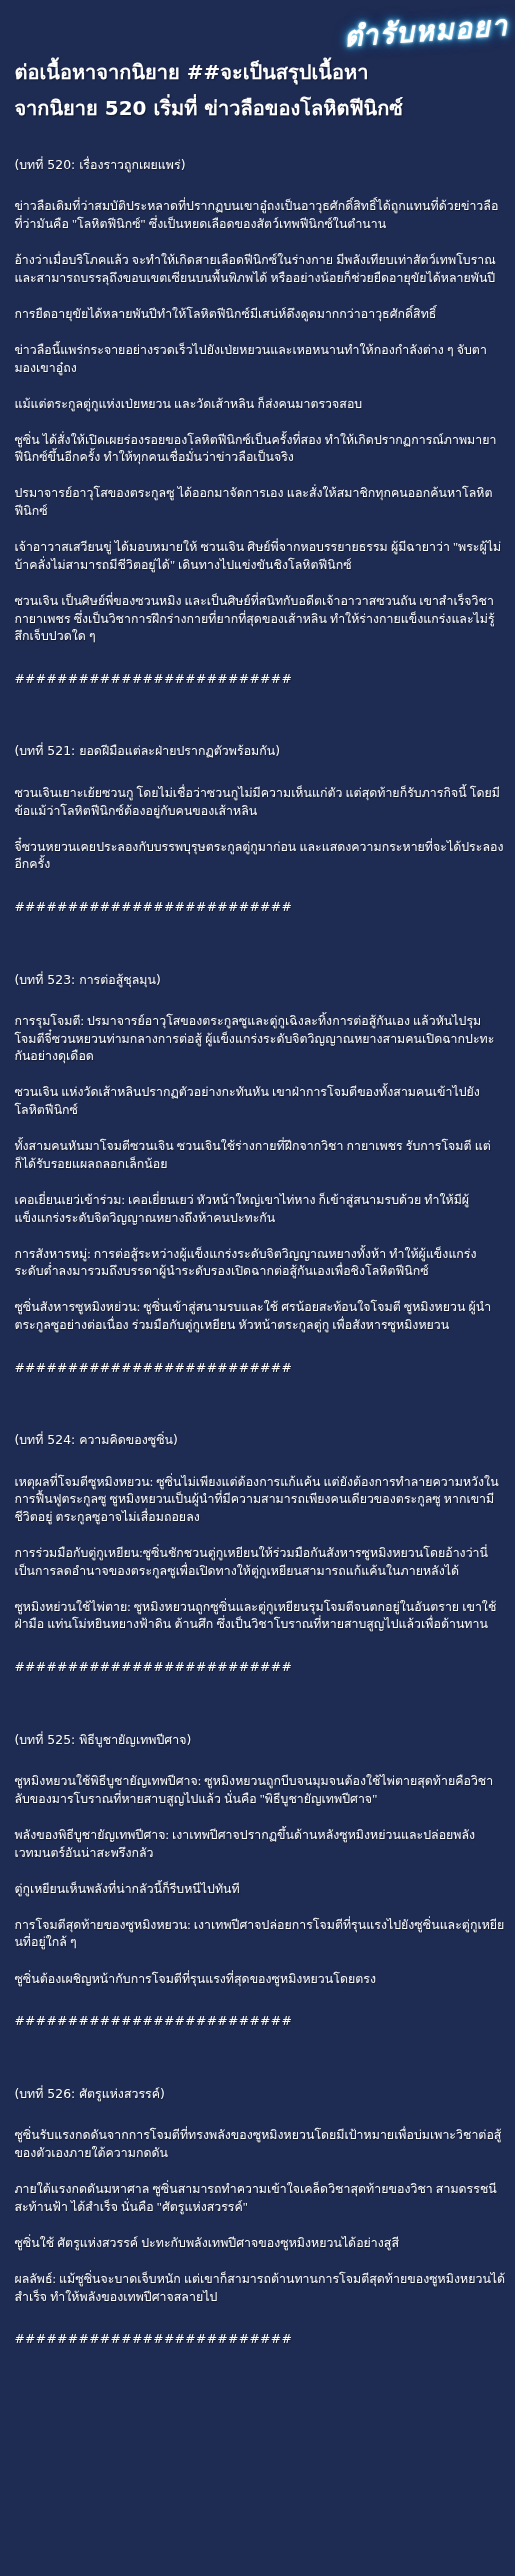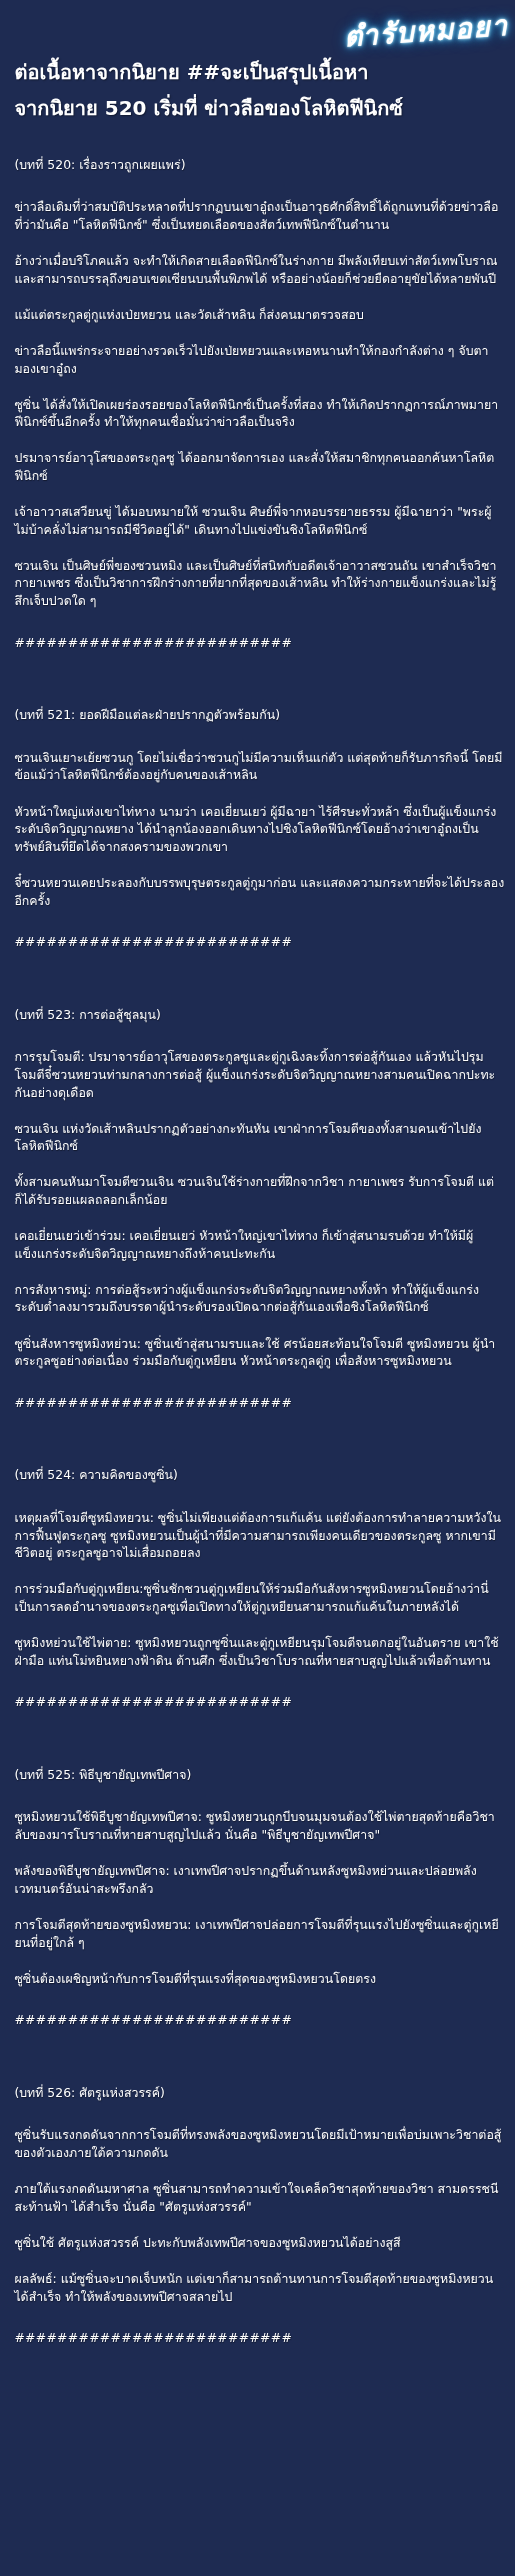--- a/index.html
+++ b/index.html
@@ -37,21 +37,21 @@
     line-height:1.82;
     text-shadow:1px 1px 1.5px rgba(0,0,0,0.4);
   }
   .doc-body { margin-top:29px; }
   .para, .chapter-heading, .separator {
     font-size:12.4px;
     line-height:1.42;
     white-space:pre-line;
     text-shadow:0.5px 0.5px 1px rgba(0,0,0,0.45);
   }
-  .para { margin:0 0 18.5px 0; }
+  .para { margin:0 0 18.5px 0;font-family:Liberation Serif, serif; }
   .chapter-heading { margin:9px 0 25px 0; }
   .separator {
     margin:24px 0 55px 0;
     letter-spacing:0.3px;
   }
 </style>
 </head>
 <body>
 
 <div class="page">
@@ -59,48 +59,49 @@
 
   <div class="doc-title">
     <div>ต่อเนื้อหาจากนิยาย ##จะเป็นสรุปเนื้อหา</div>
     <div>จากนิยาย 520 เริ่มที่ ข่าวลือของโลหิตฟีนิกซ์</div>
   </div>
 
   <div class="doc-body">
       <div class="chapter-heading">(บทที่ 520: เรื่องราวถูกเผยแพร่)</div>
       <div class="para">ข่าวลือเดิมที่ว่าสมบัติประหลาดที่ปรากฏบนเขาอู๋ถงเป็นอาวุธศักดิ์สิทธิ์ได้ถูกแทนที่ด้วยข่าวลือที่ว่ามันคือ "โลหิตฟีนิกซ์" ซึ่งเป็นหยดเลือดของสัตว์เทพฟีนิกซ์ในตำนาน</div>
       <div class="para">อ้างว่าเมื่อบริโภคแล้ว จะทำให้เกิดสายเลือดฟีนิกซ์ในร่างกาย มีพลังเทียบเท่าสัตว์เทพโบราณ และสามารถบรรลุถึงขอบเขตเซียนบนพื้นพิภพได้ หรืออย่างน้อยก็ช่วยยืดอายุขัยได้หลายพันปี</div>
+      <div class="para">การยืดอายุขัยได้หลายพันปีทำให้โลหิตฟีนิกซ์มีเสน่ห์ดึงดูดมากกว่าอาวุธศักดิ์สิทธิ์</div>
+      <div class="para">ข่าวลือนี้แพร่กระจายอย่างรวดเร็วไปยังเป่ยหยวนและเหอหนานทำให้กองกำลังต่าง ๆ จับตามองเขาอู๋ถง</div>
       <div class="para">แม้แต่ตระกูลตู่กูแห่งเป่ยหยวน และวัดเส้าหลิน ก็ส่งคนมาตรวจสอบ</div>
-      <div class="para">ข่าวลือนี้แพร่กระจายอย่างรวดเร็วไปยังเป่ยหยวนและเหอหนานทำให้กองกำลังต่าง ๆ จับตามองเขาอู๋ถง</div>
       <div class="para">ซูซิ่น ได้สั่งให้เปิดเผยร่องรอยของโลหิตฟีนิกซ์เป็นครั้งที่สอง ทำให้เกิดปรากฏการณ์ภาพมายาฟีนิกซ์ขึ้นอีกครั้ง ทำให้ทุกคนเชื่อมั่นว่าข่าวลือเป็นจริง</div>
       <div class="para">ปรมาจารย์อาวุโสของตระกูลซู ได้ออกมาจัดการเอง และสั่งให้สมาชิกทุกคนออกค้นหาโลหิตฟีนิกซ์</div>
       <div class="para">เจ้าอาวาสเสวียนขู่ ได้มอบหมายให้ ซวนเจิน ศิษย์พี่จากหอบรรยายธรรม ผู้มีฉายาว่า "พระผู้ไม่บ้าคลั่งไม่สามารถมีชีวิตอยู่ได้" เดินทางไปแข่งขันชิงโลหิตฟีนิกซ์</div>
       <div class="para">ซวนเจิน เป็นศิษย์พี่ของซวนหมิง และเป็นศิษย์ที่สนิทกับอดีตเจ้าอาวาสซวนถัน เขาสำเร็จวิชา กายาเพชร ซึ่งเป็นวิชาการฝึกร่างกายที่ยากที่สุดของเส้าหลิน ทำให้ร่างกายแข็งแกร่งและไม่รู้สึกเจ็บปวดใด ๆ</div>
       <div class="separator">##########################</div>
       <div class="chapter-heading">(บทที่ 521: ยอดฝีมือแต่ละฝ่ายปรากฏตัวพร้อมกัน)</div>
       <div class="para">ซวนเจินเยาะเย้ยซวนกู โดยไม่เชื่อว่าซวนกูไม่มีความเห็นแก่ตัว แต่สุดท้ายก็รับภารกิจนี้ โดยมีข้อแม้ว่าโลหิตฟีนิกซ์ต้องอยู่กับคนของเส้าหลิน</div>
-      <div class="para">หัวหน้าใหญ่แห่งเขาไท่หาง นามว่า เคอเยี่ยนเยว่ ผู้มีฉายา ไร้ศีรษะทั่วหล้า ซึ่งเป็นผู้แข็งแกร่งระดับจิตวิญญาณหยาง ได้นำลูกน้องออกเดินทางไปชิงโลหิตฟีนิกซ์โดยอ้างว่าเขาอู๋ถงเป็นทรัพย์สินที่ยึดได้จากสงครามของพวกเขา</div>
       <div class="para">จี๋ซวนหยวนเคยประลองกับบรรพบุรุษตระกูลตู่กูมาก่อน และแสดงความกระหายที่จะได้ประลองอีกครั้ง</div>
       <div class="separator">##########################</div>
       <div class="chapter-heading">(บทที่ 523: การต่อสู้ชุลมุน)</div>
       <div class="para">การรุมโจมตี: ปรมาจารย์อาวุโสของตระกูลซูและตู่กูเฉิงละทิ้งการต่อสู้กันเอง แล้วหันไปรุมโจมตีจี๋ซวนหยวนท่ามกลางการต่อสู้ ผู้แข็งแกร่งระดับจิตวิญญาณหยางสามคนเปิดฉากปะทะกันอย่างดุเดือด</div>
       <div class="para">ซวนเจิน แห่งวัดเส้าหลินปรากฏตัวอย่างกะทันหัน เขาฝ่าการโจมตีของทั้งสามคนเข้าไปยังโลหิตฟีนิกซ์</div>
       <div class="para">ทั้งสามคนหันมาโจมตีซวนเจิน ซวนเจินใช้ร่างกายที่ฝึกจากวิชา กายาเพชร รับการโจมตี แต่ก็ได้รับรอยแผลถลอกเล็กน้อย</div>
       <div class="para">เคอเยี่ยนเยว่เข้าร่วม: เคอเยี่ยนเยว่ หัวหน้าใหญ่เขาไท่หาง ก็เข้าสู่สนามรบด้วย ทำให้มีผู้แข็งแกร่งระดับจิตวิญญาณหยางถึงห้าคนปะทะกัน</div>
       <div class="para">การสังหารหมู่: การต่อสู้ระหว่างผู้แข็งแกร่งระดับจิตวิญญาณหยางทั้งห้า ทำให้ผู้แข็งแกร่งระดับต่ำลงมารวมถึงบรรดาผู้นำระดับรองเปิดฉากต่อสู้กันเองเพื่อชิงโลหิตฟีนิกซ์</div>
       <div class="para">ซูซิ่นสังหารซูหมิงหย่วน: ซูซิ่นเข้าสู่สนามรบและใช้ ศรน้อยสะท้อนใจโจมตี ซูหมิงหยวน ผู้นำตระกูลซูอย่างต่อเนื่อง ร่วมมือกับตู่กูเหยียน หัวหน้าตระกูลตู่กู เพื่อสังหารซูหมิงหยวน</div>
       <div class="separator">##########################</div>
       <div class="chapter-heading">(บทที่ 524: ความคิดของซูซิ่น)</div>
       <div class="para">เหตุผลที่โจมตีซูหมิงหยวน: ซูซิ่นไม่เพียงแต่ต้องการแก้แค้น แต่ยังต้องการทำลายความหวังในการฟื้นฟูตระกูลซู ซูหมิงหยวนเป็นผู้นำที่มีความสามารถเพียงคนเดียวของตระกูลซู หากเขามีชีวิตอยู่ ตระกูลซูอาจไม่เสื่อมถอยลง</div>
       <div class="para">การร่วมมือกับตู่กูเหยียน:ซูซิ่นชักชวนตู่กูเหยียนให้ร่วมมือกันสังหารซูหมิงหยวนโดยอ้างว่านี่เป็นการลดอำนาจของตระกูลซูเพื่อเปิดทางให้ตู่กูเหยียนสามารถแก้แค้นในภายหลังได้</div>
       <div class="para">ซูหมิงหย่วนใช้ไพ่ตาย: ซูหมิงหยวนถูกซูซิ่นและตู่กูเหยียนรุมโจมตีจนตกอยู่ในอันตราย เขาใช้ฝ่ามือ แท่นโม่หยินหยางฟ้าดิน ต้านศึก ซึ่งเป็นวิชาโบราณที่หายสาบสูญไปแล้วเพื่อต้านทาน</div>
       <div class="separator">##########################</div>
       <div class="chapter-heading">(บทที่ 525: พิธีบูชายัญเทพปีศาจ)</div>
       <div class="para">ซูหมิงหยวนใช้พิธีบูชายัญเทพปีศาจ: ซูหมิงหยวนถูกบีบจนมุมจนต้องใช้ไพ่ตายสุดท้ายคือวิชาลับของมารโบราณที่หายสาบสูญไปแล้ว นั่นคือ "พิธีบูชายัญเทพปีศาจ"</div>
       <div class="para">พลังของพิธีบูชายัญเทพปีศาจ: เงาเทพปีศาจปรากฏขึ้นด้านหลังซูหมิงหย่วนและปล่อยพลังเวทมนตร์อันน่าสะพรึงกลัว</div>
+      <div class="para">ตู่กูเหยียนเห็นพลังที่น่ากลัวนี้ก็รีบหนีไปทันที</div>
       <div class="para">การโจมตีสุดท้ายของซูหมิงหยวน: เงาเทพปีศาจปล่อยการโจมตีที่รุนแรงไปยังซูซิ่นและตู่กูเหยียนที่อยู่ใกล้ ๆ</div>
       <div class="para">ซูซิ่นต้องเผชิญหน้ากับการโจมตีที่รุนแรงที่สุดของซูหมิงหยวนโดยตรง</div>
       <div class="separator">##########################</div>
       <div class="chapter-heading">(บทที่ 526: ศัตรูแห่งสวรรค์)</div>
       <div class="para">ซูซิ่นรับแรงกดดันจากการโจมตีที่ทรงพลังของซูหมิงหยวนโดยมีเป้าหมายเพื่อบ่มเพาะวิชาต่อสู้ของตัวเองภายใต้ความกดดัน</div>
       <div class="para">ภายใต้แรงกดดันมหาศาล ซูซิ่นสามารถทำความเข้าใจเคล็ดวิชาสุดท้ายของวิชา สามดรรชนีสะท้านฟ้า ได้สำเร็จ นั่นคือ "ศัตรูแห่งสวรรค์"</div>
       <div class="para">ซูซิ่นใช้ ศัตรูแห่งสวรรค์ ปะทะกับพลังเทพปีศาจของซูหมิงหยวนได้อย่างสูสี</div>
       <div class="para">ผลลัพธ์: แม้ซูซิ่นจะบาดเจ็บหนัก แต่เขาก็สามารถต้านทานการโจมตีสุดท้ายของซูหมิงหยวนได้สำเร็จ ทำให้พลังของเทพปีศาจสลายไป</div>
       <div class="separator">##########################</div>
     </div>

